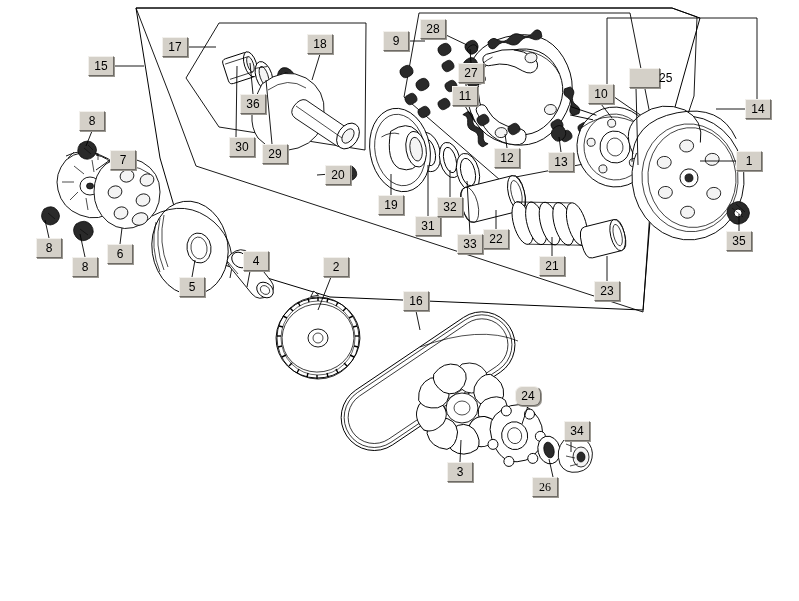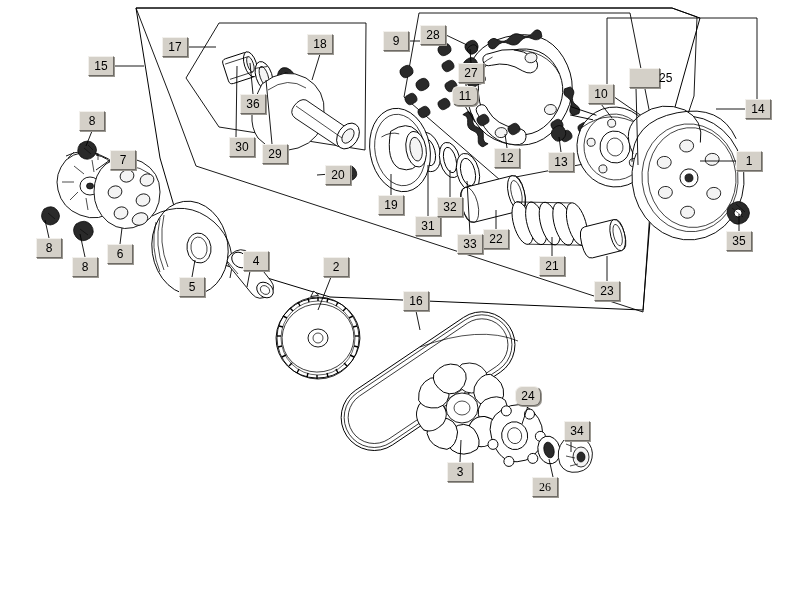--- a/index.html
+++ b/index.html
@@ -461,38 +461,38 @@
       <div class="callout" style="left: 447px; top: 462px;">3</div>
       <div class="callout" style="left: 243px; top: 251px;">4</div>
       <div class="callout" style="left: 179px; top: 277px;">5</div>
       <div class="callout" style="left: 107px; top: 244px;">6</div>
       <div class="callout" style="left: 110px; top: 150px;">7</div>
       <div class="callout" style="left: 79px; top: 111px;">8</div>
       <div class="callout" style="left: 36px; top: 238px;">8</div>
       <div class="callout" style="left: 72px; top: 257px;">8</div>
       <div class="callout" style="left: 383px; top: 31px;">9</div>
       <div class="callout" style="left: 588px; top: 84px;">10</div>
-      <div class="callout" style="left: 452px; top: 86px; border-radius: 6px;">11</div>
+      <div class="callout" style="left: 452px; top: 86px;">11</div>
       <div class="callout" style="left: 494px; top: 148px;">12</div>
       <div class="callout" style="left: 548px; top: 152px;">13</div>
       <div class="callout" style="left: 745px; top: 99px;">14</div>
       <div class="callout" style="left: 88px; top: 56px;">15</div>
       <div class="callout" style="left: 403px; top: 291px;">16</div>
       <div class="callout" style="left: 162px; top: 37px;">17</div>
       <div class="callout" style="left: 307px; top: 34px;">18</div>
       <div class="callout" style="left: 378px; top: 195px;">19</div>
       <div class="callout" style="left: 291px; top: 165px; margin-left: 34px;">20</div>
       <div class="callout" style="left: 539px; top: 256px;">21</div>
       <div class="callout" style="left: 483px; top: 229px;">22</div>
       <div class="callout" style="left: 594px; top: 281px;">23</div>
       <div class="callout" style="left: 515px; top: 386px; border-radius: 7px;">24</div>
       <div class="callout" style="left: 629px; top: 68px; padding-left: 29px;">25</div>
       <div class="callout" style="left: 532px; top: 477px; font-family: Liberation Serif, serif;">26</div>
       <div class="callout" style="left: 458px; top: 63px;">27</div>
-      <div class="callout" style="left: 420px; top: 25px;">28</div>
+      <div class="callout" style="left: 420px; top: 19px;">28</div>
       <div class="callout" style="left: 262px; top: 144px;">29</div>
       <div class="callout" style="left: 223px; top: 137px; margin-left: 6px;">30</div>
       <div class="callout" style="left: 415px; top: 216px;">31</div>
       <div class="callout" style="left: 437px; top: 197px;">32</div>
       <div class="callout" style="left: 457px; top: 234px;">33</div>
       <div class="callout" style="left: 564px; top: 421px;">34</div>
       <div class="callout" style="left: 726px; top: 231px;">35</div>
       <div class="callout" style="left: 240px; top: 94px;">36</div>
     </div>
 

